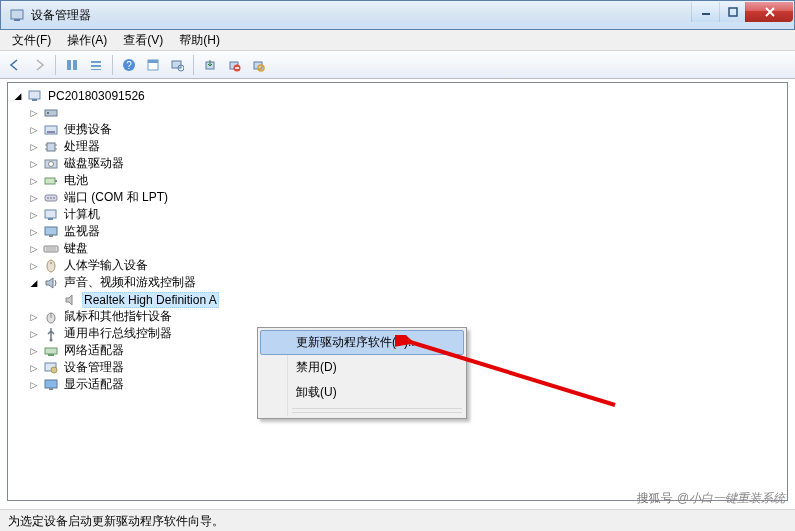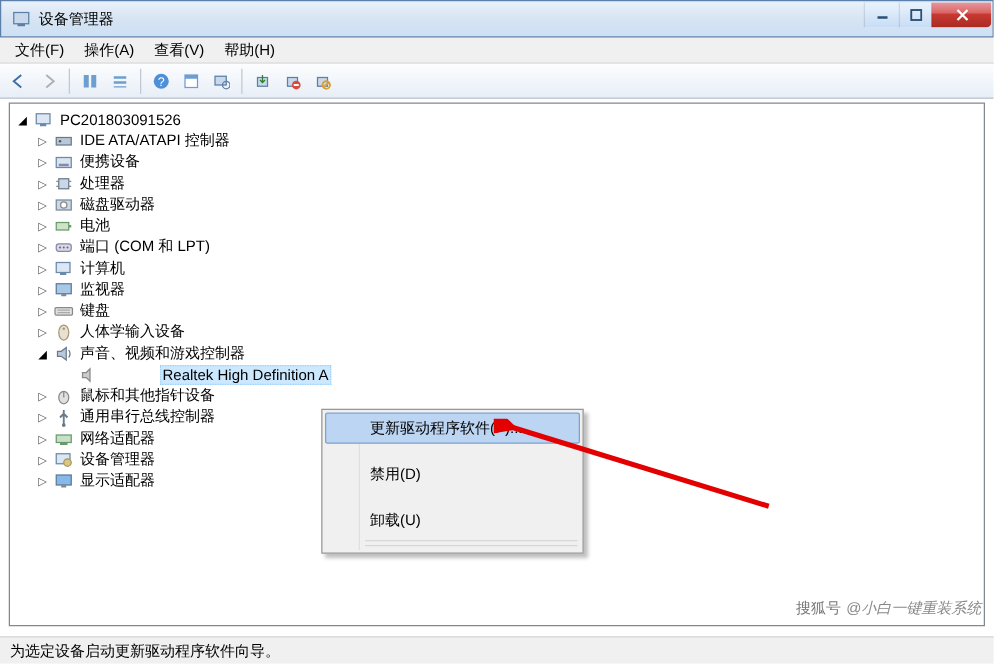--- a/index.html
+++ b/index.html
@@ -25,37 +25,37 @@
 .tsep { width: 1px; height: 20px; background: #c0c8d4; margin: 0 3px; }
 
 
 .treewrap { border: 1px solid #828790; position: absolute; left: 7px; right: 7px; top: 82px; bottom: 30px; background: #fff; overflow: hidden; }
 .tree { padding: 4px 0; font-size: 12px; color: #000; }
 .node { display: flex; align-items: center; height: 17px; padding-left: 4px; white-space: nowrap; }
 .arrow { width: 12px; display: inline-flex; justify-content: center; color: #595959; font-size: 9px; cursor: default; }
 .arrow.open { color: #000; }
 .nicon { width: 16px; height: 16px; margin: 0 3px; display: inline-flex; align-items: center; justify-content: center; }
 .nlabel { padding: 0 2px; }
-.selected .nlabel { background: #cce8ff; border: 1px dotted #99d1ff; padding: 0 1px; margin-left: 46px; }
+.selected .nlabel { background: #cce8ff; border: 1px dotted #99d1ff; padding: 0 1px; }
 
 
 .ctxmenu { position: absolute; background: #f0f0f0; border: 1px solid #979797; box-shadow: 3px 3px 3px rgba(0,0,0,0.25); font-size: 12px; padding: 2px; }
 .ctxmenu .strip { position: absolute; left: 2px; top: 2px; bottom: 2px; width: 28px; background: #f0f0f0; border-right: 1px solid #e0e0e0; }
-.ctxitem { padding: 16px 40px 4px 36px; position: relative; cursor: default; }
+.ctxitem { padding: 4px 40px 4px 36px; position: relative; cursor: default; }
 .ctxitem.hl { background: #bcd5f3; border: 1px solid #7da2ce; padding: 3px 39px 3px 35px; border-radius: 2px; }
 .ctxsep { height: 1px; background: #d7d7d7; margin: 3px 2px 3px 32px; }
 
 
 .redarrow { position: absolute; pointer-events: none; }
 
 
 .statusbar { position: absolute; left: 0; right: 0; bottom: 0; height: 22px; background: #f0f0f0; border-top: 1px solid #d6d6d6; font-size: 12px; padding: 3px 8px; }
 
 
-.watermark { position: absolute; right: 10px; bottom: 36px; font-size: 12px; color: #888; font-style: italic; display:flex; align-items:center; gap:4px;}
+.watermark { position: absolute; right: 10px; bottom: 24px; font-size: 12px; color: #888; font-style: italic; display:flex; align-items:center; gap:4px;}
 .watermark em { font-style: normal; color:#777; }
 
 
 svg { display: block; }
 </style>
 </head>
 <body>
 
 <div class="titlebar">
   <span class="icon">
@@ -171,21 +171,20 @@
         <span class="nlabel">PC201803091526</span>
       </div>
       <div class="node" style="padding-left:20px">
         <span class="arrow ">▷</span>
         <span class="nicon">
           <svg width="16" height="16">
             <rect x="2" y="5" width="12" height="6" fill="#b8c8d8" stroke="#6a7a8a"></rect>
             <circle cx="5" cy="8" r="1" fill="#555"></circle>
           </svg>
         </span>
-        <span class="nlabel">IDE ATA/ATAPI 控制器</span>
       </div>
       <div class="node" style="padding-left:20px">
         <span class="arrow ">▷</span>
         <span class="nicon">
           <svg width="16" height="16">
             <rect x="2" y="4" width="12" height="8" fill="#d8e4f0" stroke="#6a89ab"></rect>
             <rect x="4" y="9" width="8" height="2" fill="#88a"></rect>
           </svg>
         </span>
         <span class="nlabel">便携设备</span>

